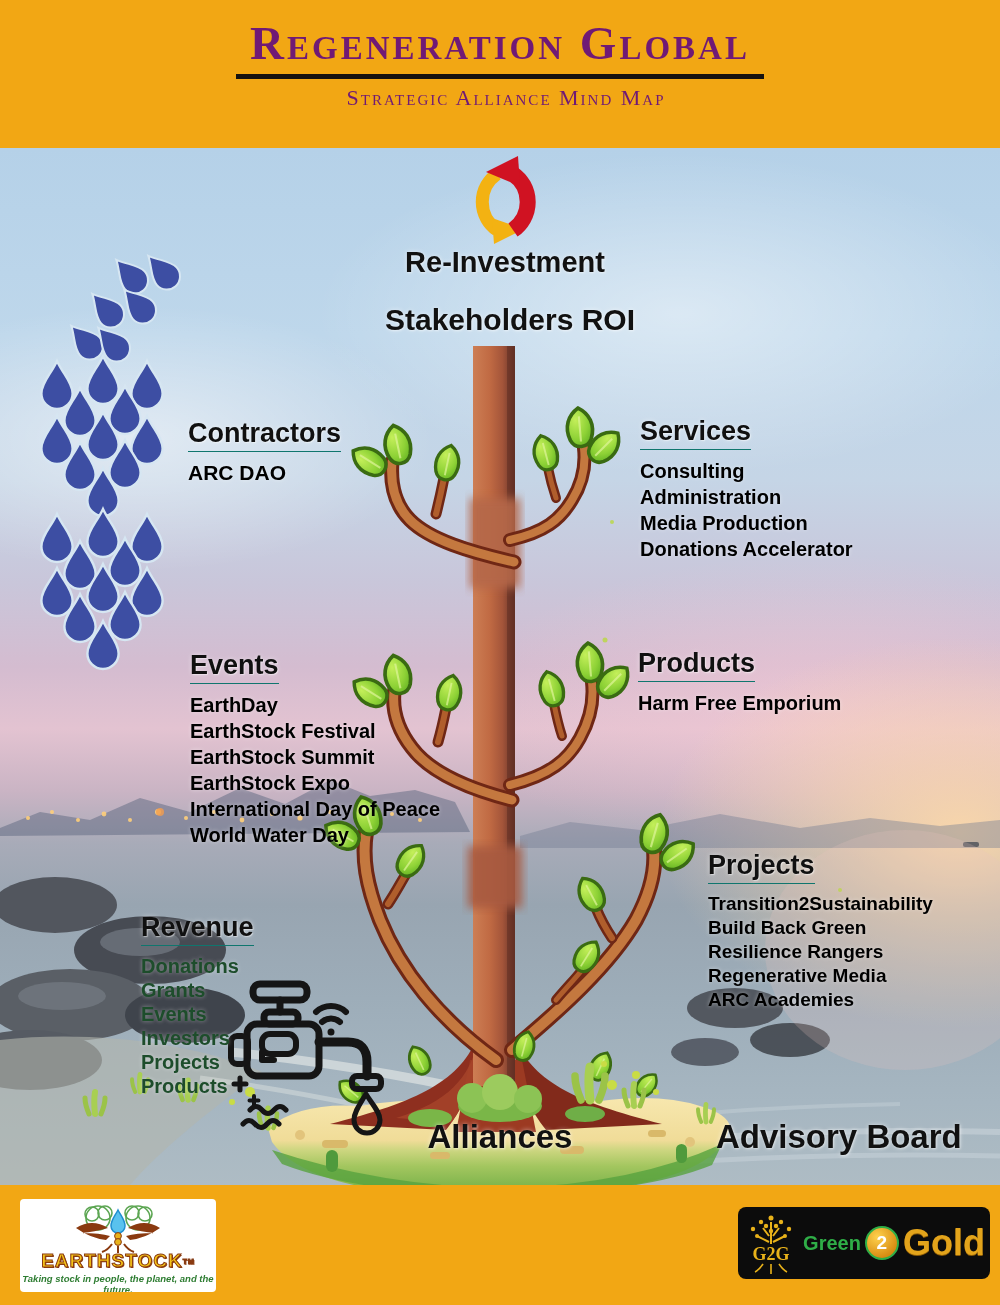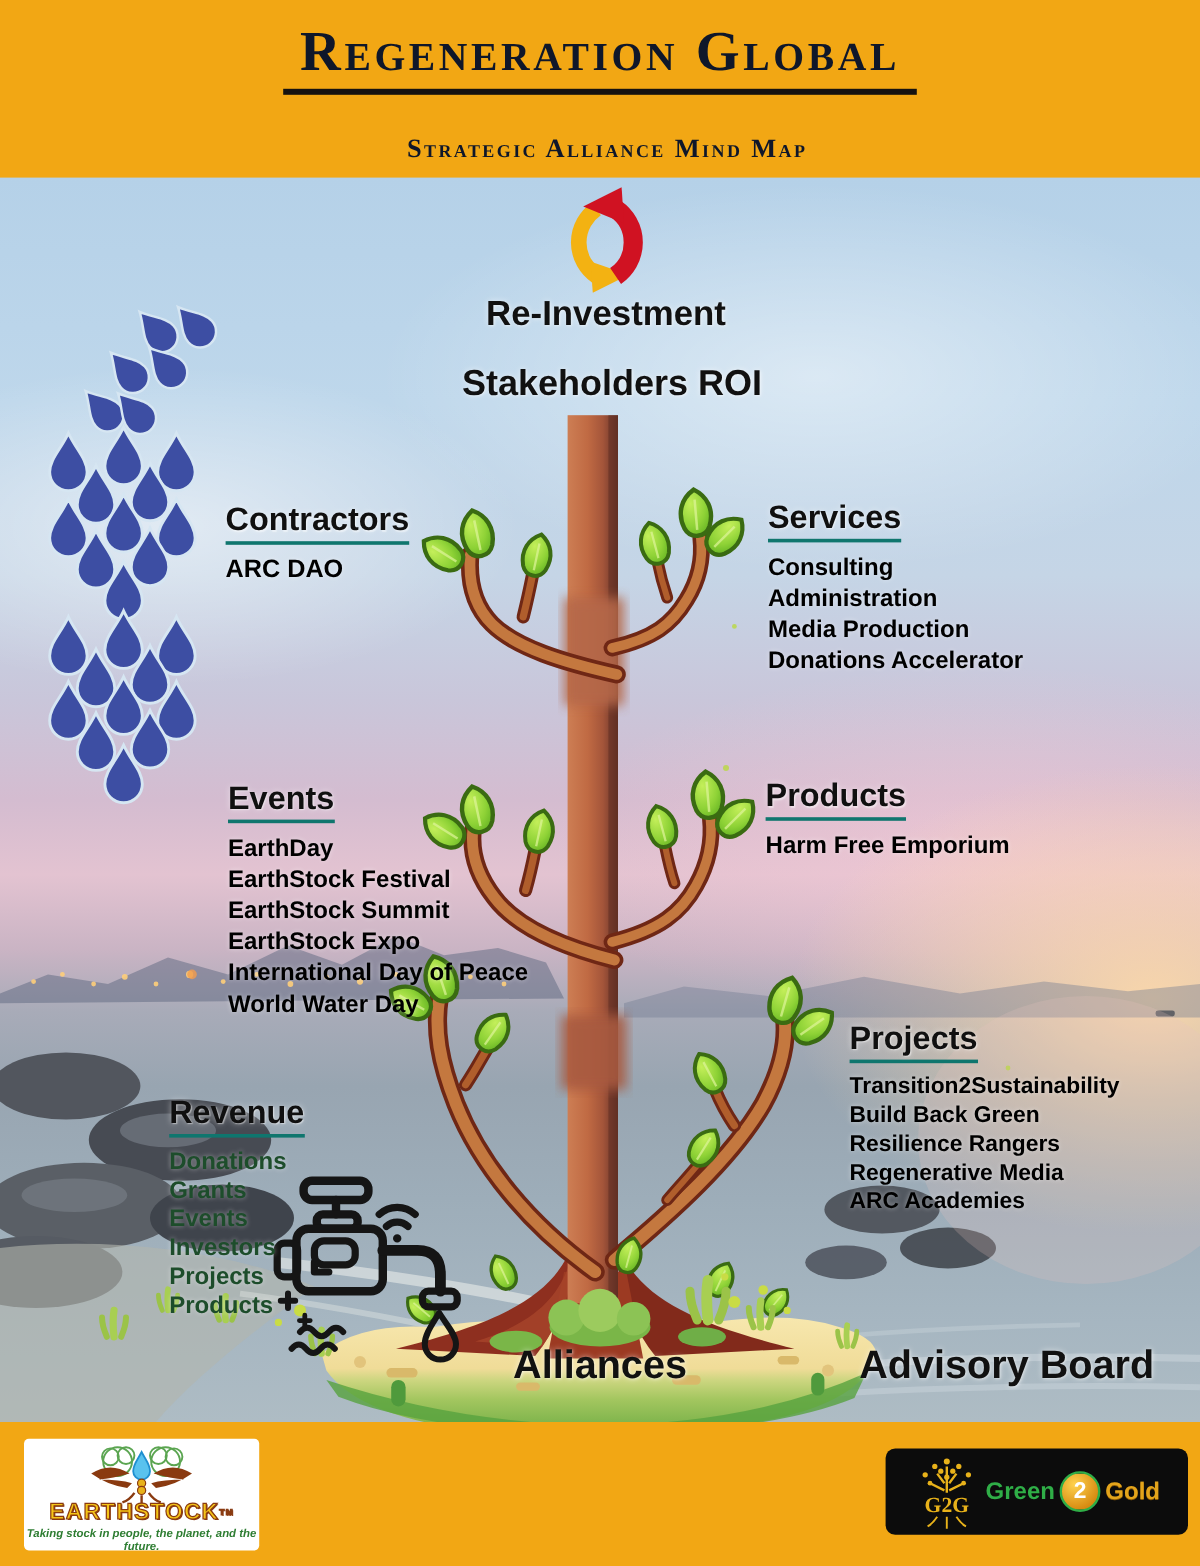--- a/index.html
+++ b/index.html
@@ -13,55 +13,55 @@
       radial-gradient(520px 220px at 82% 54%, rgba(246,200,212,.55), rgba(246,200,212,0) 70%),
       radial-gradient(420px 190px at 14% 28%, rgba(255,255,255,.5), rgba(255,255,255,0) 70%),
       radial-gradient(520px 230px at 68% 16%, rgba(255,255,255,.45), rgba(255,255,255,0) 70%),
       linear-gradient(180deg,
         #b5d1e8 0%, #bed7eb 18%, #c5d5e6 32%, #c9c6da 42%,
         #d4bcd0 50%, #e3c3d1 56%, #cab4c4 62%, #a8abb8 67%,
         #98a5b1 73%, #9dadb9 82%, #a6b6c1 92%, #aebcc4 100%);}
 
   
   .banner-top{position:absolute;left:0;top:0;width:1000px;height:148px;background:#F2A714;
-              text-align:center;color:#0f172a;z-index:6;}
+              text-align:center;color:#701a75;z-index:6;}
   .title{display:inline-block;margin-top:16px;font-family:"Liberation Serif",serif;
          font-weight:bold;font-variant:small-caps;font-size:47px;letter-spacing:3px;
          border-bottom:5px solid #161210;padding:0 14px 4px;}
-  .subtitle{margin-top:32px;font-family:"Liberation Serif",serif;font-weight:bold;
+  .subtitle{margin-top:6px;font-family:"Liberation Serif",serif;font-weight:normal;
             font-variant:small-caps;font-size:22px;letter-spacing:2px;padding-left:12px;}
   .banner-bottom{position:absolute;left:0;top:1185px;width:1000px;height:120px;
                  background:#F2A714;z-index:6;}
 
   
   .node{position:absolute;z-index:4;color:#111;font-weight:bold;
         text-shadow:0 0 5px rgba(255,255,255,.55),1px 1px 2px rgba(255,255,255,.4);}
   .sec{position:absolute;z-index:4;}
   .sec .head{display:inline-block;color:#101010;font-weight:bold;font-size:27px;
-             border-bottom:3px solid #0f766e;padding-bottom:2px;margin-bottom:8px;
+             border-bottom:1px solid #0f766e;padding-bottom:2px;margin-bottom:8px;
              text-shadow:0 0 5px rgba(255,255,255,.5),1px 1px 1px rgba(255,255,255,.45);}
   .sec .item{font-weight:bold;font-size:20px;line-height:26px;color:#000000;
              text-shadow:0 0 4px rgba(255,255,255,.45);}
   .sec.green .item{color:#1d4d2b;line-height:24px;}
   .sec.tight .item{font-size:19px;line-height:24px;}
 
   
   .earthstock{position:absolute;left:20px;top:14px;width:196px;height:93px;background:#fff;
               border-radius:4px;text-align:center;z-index:7;overflow:hidden;}
   .es-word{font-size:19px;font-weight:bold;letter-spacing:1px;color:#f5c518;margin-top:-4px;
            -webkit-text-stroke:1px #8a3a10;text-shadow:1px 1px 0 #8a3a10;}
   .es-tm{font-size:7px;color:#555;vertical-align:middle;}
   .es-tag{font-size:9.5px;font-style:italic;font-weight:bold;color:#2e7d32;margin-top:1px;}
   .g2g{position:absolute;left:738px;top:22px;width:252px;height:72px;background:#0c0c0c;
        border-radius:8px;z-index:7;display:flex;align-items:center;justify-content:center;gap:4px;}
   .g2g .green-w{color:#2fae47;font-weight:bold;font-size:20px;}
   .g2g .two-circle{display:inline-flex;align-items:center;justify-content:center;width:30px;height:30px;
        border-radius:50%;background:radial-gradient(circle at 35% 30%, #ffd24d, #d68910 75%);
        color:#fff;font-weight:bold;font-size:19px;border:2px solid #2fae47;}
-  .g2g .gold-w{color:#e3a41b;font-weight:bold;font-size:20px;
+  .g2g .gold-w{color:#e3a41b;font-weight:bold;font-size:36px;
        text-shadow:0 1px 0 #8a5a06;}
   svg{display:block;}
   .art{position:absolute;left:0;top:0;z-index:3;pointer-events:none;}
 </style>
 </head>
 <body>
 
 <div class="page">
 
   <div class="photo"></div>

